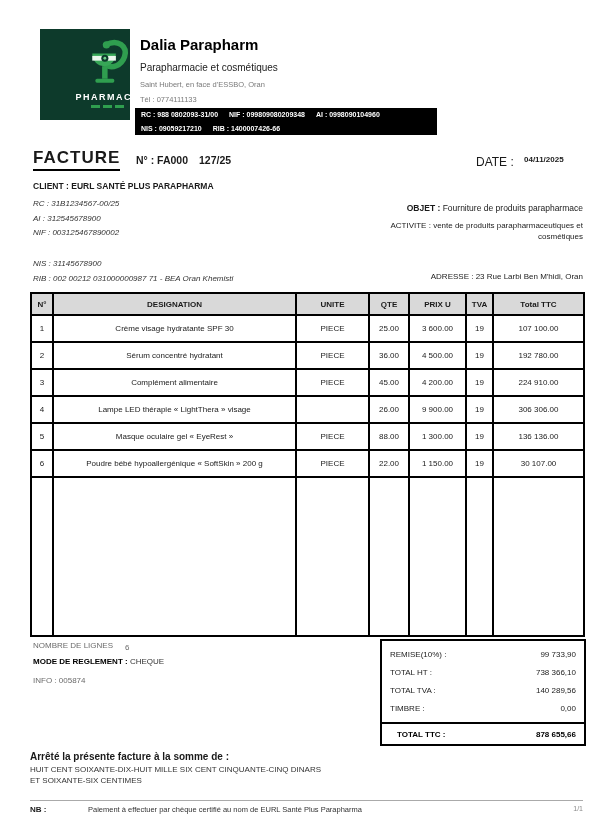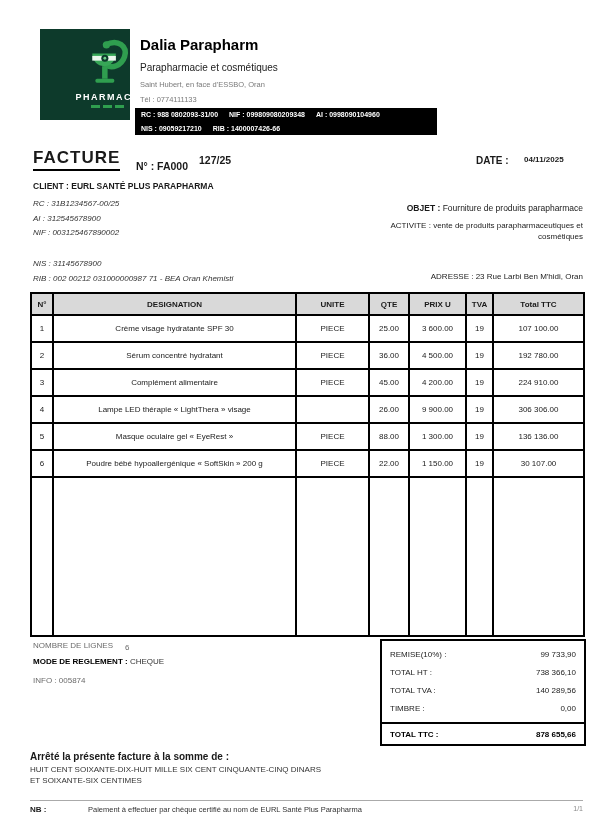--- a/index.html
+++ b/index.html
@@ -23,23 +23,23 @@
   .company-tel { font-size:7.5px; color:#7a7a7a; margin-top:6px; }
 
   .black-bar { position:absolute; left:135px; top:108px; width:302px; height:27px;
                background:#000; color:#fff; font-size:7px; font-weight:bold;
                padding:3px 6px; display:flex; flex-direction:column; justify-content:space-between; }
   .bar-line { display:flex; gap:11px; white-space:nowrap; }
 
   
   .facture-title { position:absolute; left:33px; top:148px; font-size:17px; font-weight:bold;
                    letter-spacing:1px; border-bottom:2.5px solid #000; padding-bottom:1px; }
-  .inv-num { position:absolute; left:136px; top:160px; font-size:10.5px; font-weight:bold; }
+  .inv-num { position:absolute; left:136px; top:154px; font-size:10.5px; font-weight:bold; }
   .inv-num-val { position:absolute; left:199px; top:154px; font-size:10.5px; font-weight:bold; }
-  .date-label { position:absolute; left:476px; top:155px; font-size:10px; font-weight:bold; }
+  .date-label { position:absolute; left:476px; top:155px; font-size:12px; font-weight:normal; }
   .date-value { position:absolute; left:524px; top:155px; font-size:8px; font-weight:bold; }
 
   .client-line { position:absolute; left:33px; top:181px; font-size:8.5px; font-weight:bold; }
 
   .client-ids { position:absolute; left:33px; top:199px; font-size:8px; font-style:italic; color:#333; }
   .client-ids div { margin-bottom:5.5px; }
   .client-ids .gap { height:11px; }
 
   .objet { position:absolute; right:22px; top:203px; font-size:8.5px; text-align:right; }
   .objet b { font-weight:bold; }
@@ -61,21 +61,21 @@
   .mode-reglement { position:absolute; left:33px; top:657px; font-size:8px; }
   .mode-reglement b { font-weight:bold; color:#000; }
   .mode-reglement span.val { color:#333; }
   .info-line { position:absolute; left:33px; top:676px; font-size:8px; color:#6b6b6b; }
 
   .totals-box { position:absolute; left:380px; top:639px; width:206px; height:107px;
                 border:2px solid #000; display:flex; flex-direction:column; }
   .totals-rows { flex:1; display:flex; flex-direction:column; justify-content:space-evenly; }
   .t-row { display:flex; justify-content:space-between; padding:0 8px; font-size:8px; color:#222; }
   .t-row .t-val { text-align:right; }
-  .t-total { display:flex; justify-content:space-between; padding:6px 8px 5px 8px; font-size:8px;
+  .t-total { display:flex; justify-content:space-between; padding:6px 8px 5px 15px; font-size:8px;
              font-weight:bold; border-top:2px solid #000; color:#000; }
 
   .arrete { position:absolute; left:30px; top:751px; font-size:10px; font-weight:bold;text-align:center; }
   .amount-words { position:absolute; left:30px; top:764px; width:292px; font-size:8px;
                   color:#333; line-height:11px; }
 
   .footer-rule { position:absolute; left:30px; top:800px; width:553px; border-top:1px solid #aaa; }
   .nb-label { position:absolute; left:30px; top:805px; font-size:8px; font-weight:bold; }
   .nb-text { position:absolute; left:64px; top:805px; font-size:7.5px; color:#333;padding-left:24px; }
   .page-num { position:absolute; right:22px; top:805px; font-size:7px; color:#8a8a8a; }

